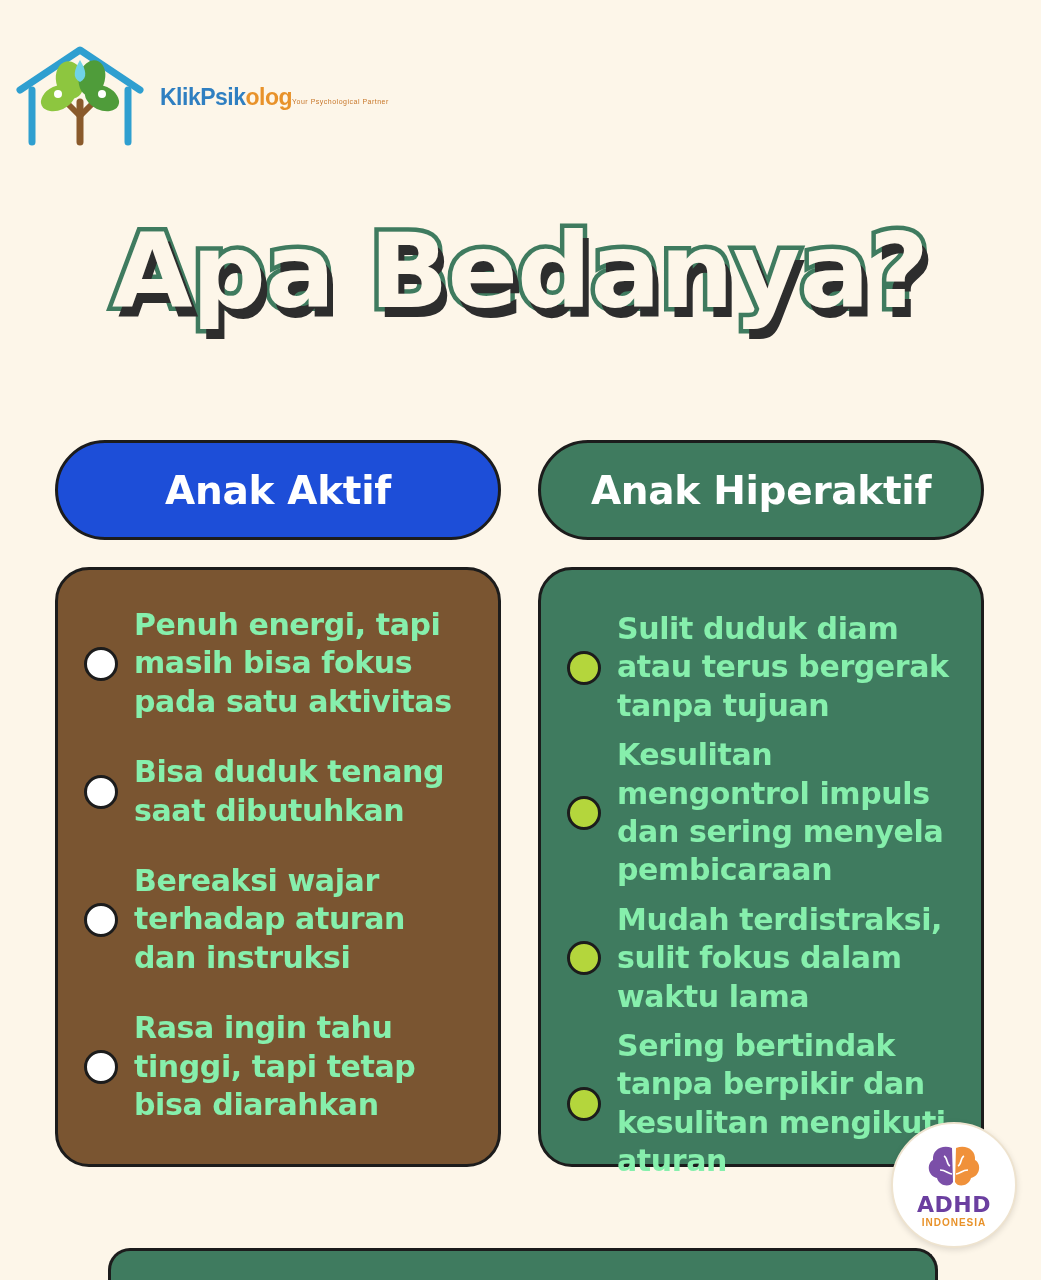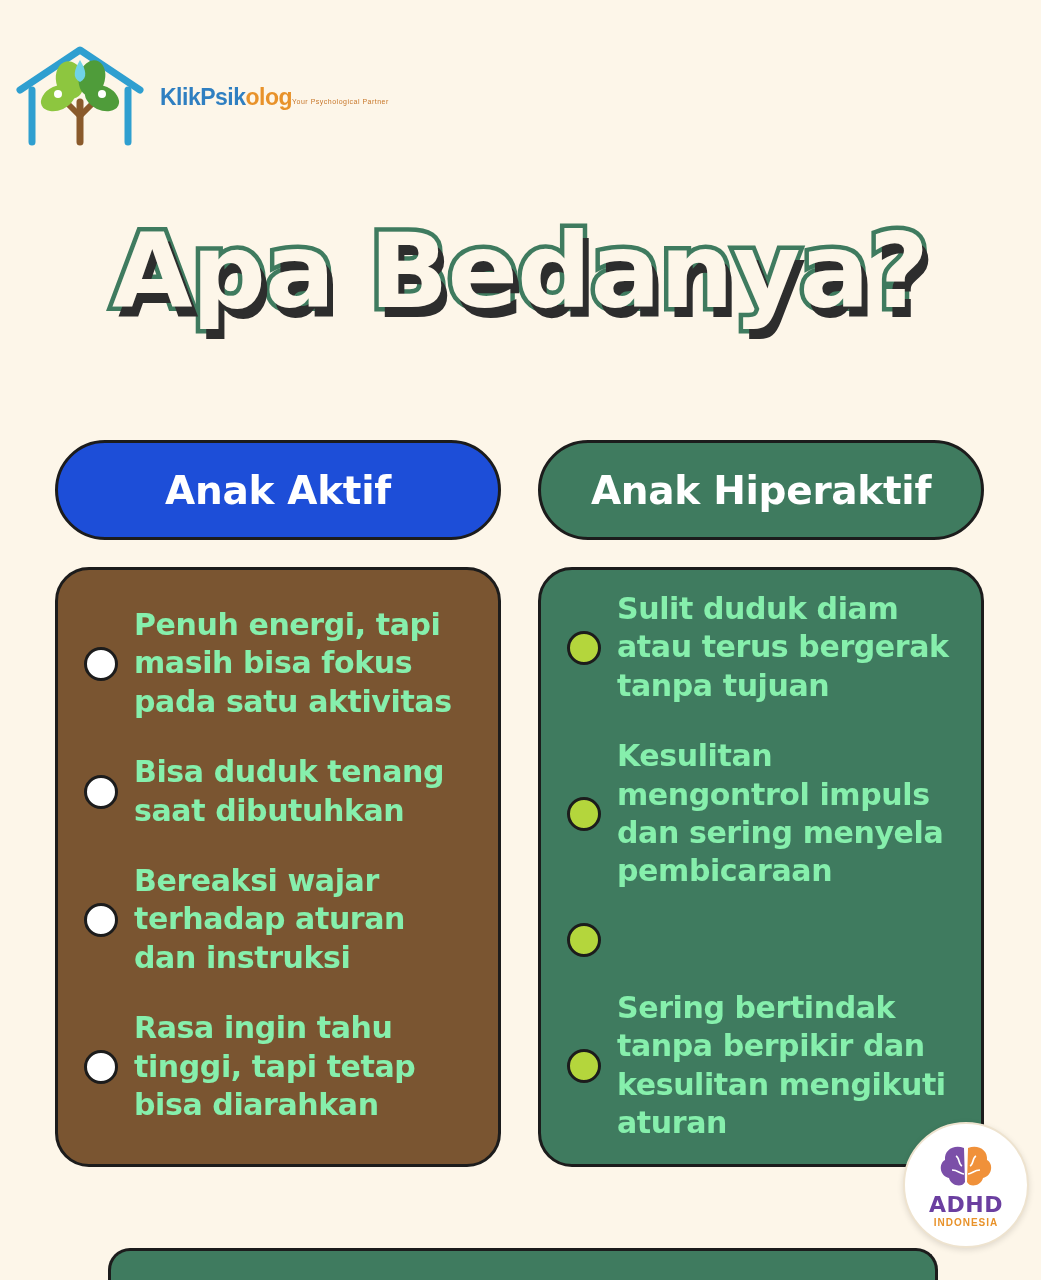--- a/index.html
+++ b/index.html
@@ -109,22 +109,22 @@
     justify-content: flex-start;
   }
   .body-left {
     background: #7a5531;
     height: 600px;
     gap: 32px;
   }
   .body-right {
     background: #3f7b5f;
     height: 600px;
-    gap: 32px;
-    padding-top: 20px;
+    gap: 11px;
+    padding-top: 40px;
   }
 
   .bullet-row {
     display: flex;
     align-items: center;
     gap: 16px;
   }
   .dot {
     flex: 0 0 auto;
     width: 34px;
@@ -141,21 +141,21 @@
     line-height: 1.28;
     font-weight: bold;
     font-family: "DejaVu Sans", sans-serif;
     letter-spacing: -0.4px;
   }
   .body-right .bullet-text { font-size: 30px; }
 
   
   .badge {
     position: absolute;
-    right: 12px;
+    right: 24px;
     bottom: 32px;
     width: 126px;
     height: 126px;
     border-radius: 50%;
     background: #ffffff;
     border: 2px solid #eee3cf;
     display: flex;
     flex-direction: column;
     align-items: center;
     justify-content: center;
@@ -246,20 +246,21 @@
       <div class="bullet-row">
         <span class="dot dot-lime"></span>
         <span class="bullet-text">Sulit duduk diam atau terus bergerak tanpa tujuan</span>
       </div>
       <div class="bullet-row">
         <span class="dot dot-lime"></span>
         <span class="bullet-text">Kesulitan mengontrol impuls dan sering menyela pembicaraan</span>
       </div>
       <div class="bullet-row">
         <span class="dot dot-lime"></span>
+        <span class="bullet-text">Mudah terdistraksi, sulit fokus dalam waktu lama</span>
       </div>
       <div class="bullet-row">
         <span class="dot dot-lime"></span>
         <span class="bullet-text">Sering bertindak tanpa berpikir dan kesulitan mengikuti aturan</span>
       </div>
     </div>
   </div>
 
   <div class="badge">
     <svg class="badge-brain" viewBox="0 0 60 48" xmlns="http://www.w3.org/2000/svg">

